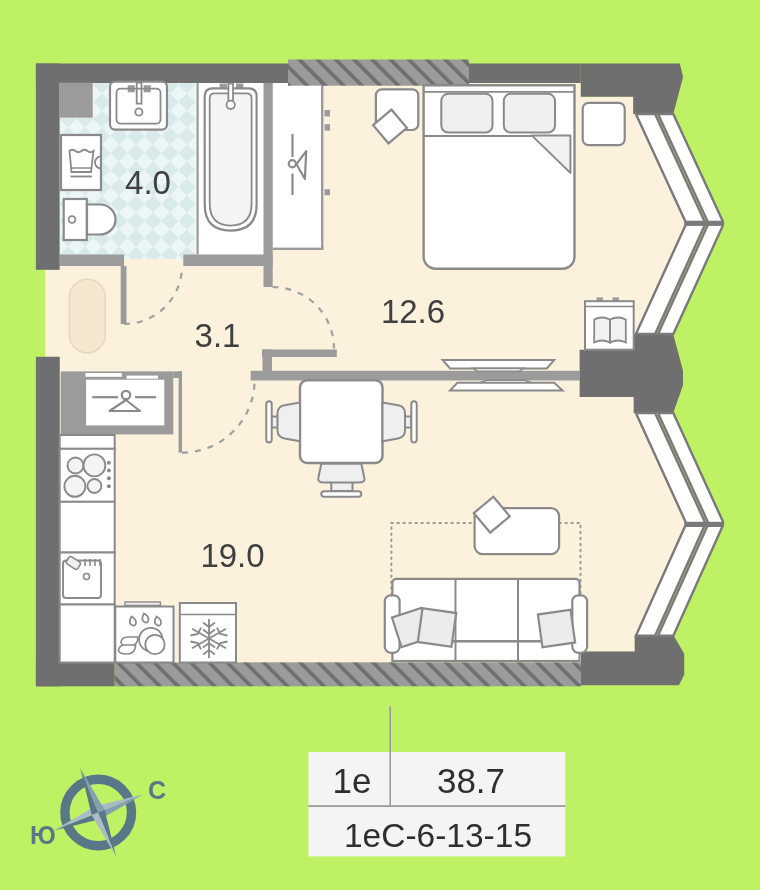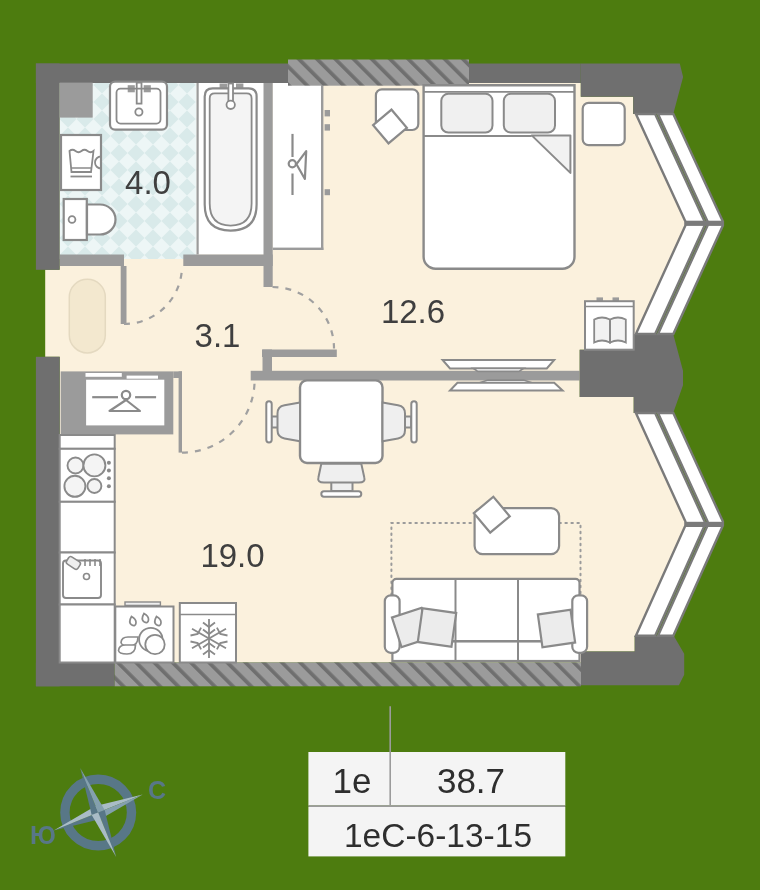--- a/index.html
+++ b/index.html
@@ -1,16 +1,16 @@
 <!DOCTYPE html>
 <html><head>
 <meta charset="utf-8">
 <style>
 html,body{margin:0;padding:0;background:#ffffff;}
-.page{width:760px;height:890px;position:relative;background:#4d7c0f;overflow:hidden;
+.page{width:760px;height:890px;position:relative;background:#bef264;overflow:hidden;
 font-family:"Liberation Sans", sans-serif;}
 svg{display:block;}
 </style>
 </head>
 <body>
 <div class="page">
 <svg width="760" height="890" viewBox="0 0 760 890">
 <defs>
 <pattern id="tile" width="17" height="17" patternUnits="userSpaceOnUse">
   <rect width="17" height="17" fill="#d9eaea"></rect>

